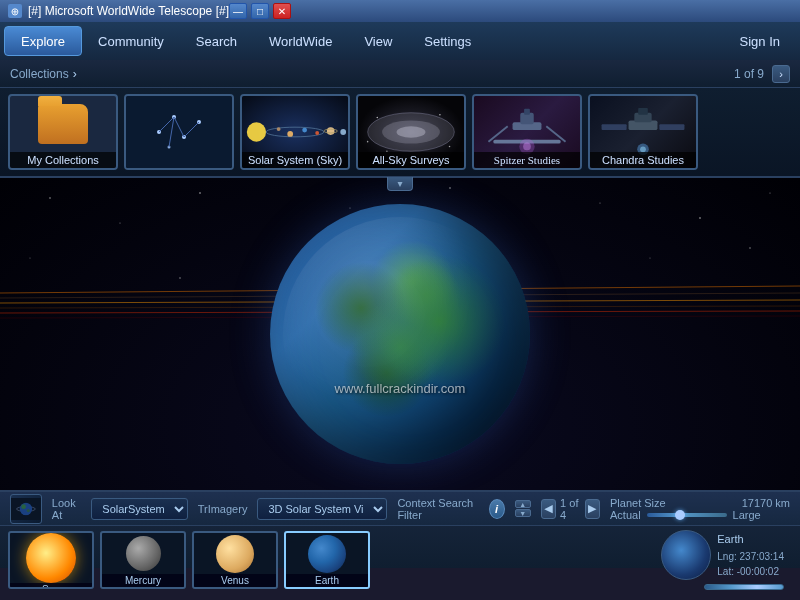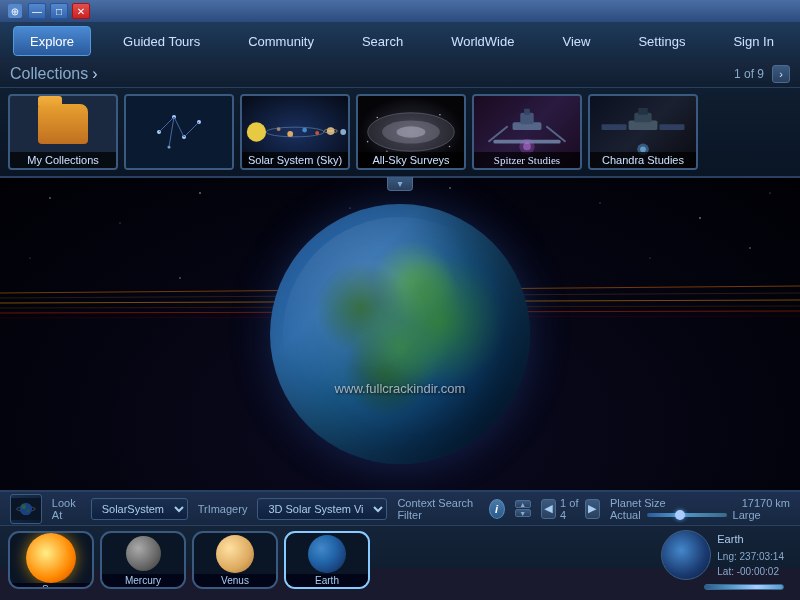--- a/index.html
+++ b/index.html
@@ -24,22 +24,22 @@
       display: flex; align-items: center; justify-content: center; cursor: pointer;
     }
     .title-btn.close { background: linear-gradient(to bottom, #e05050, #cc2222); border-color: #aa1111; }
 
     
     #menubar {
       background: linear-gradient(to bottom, #1e3a5a, #152840);
       height: 38px;
       display: flex;
       align-items: center;
-      padding: 0 13px;
-      gap: 16px;
+      padding: 0 4px;
+      gap: 0;
     }
     .menu-item {
       color: #cce0ff;
       font-size: 13px;
       padding: 5px 16px;
       border-radius: 4px;
       cursor: pointer;
       height: 30px;
       display: flex;
       align-items: center;
@@ -55,21 +55,21 @@
     #collections-bar {
       background: linear-gradient(to bottom, #1a2840, #0f1e30);
       height: 28px;
       display: flex;
       align-items: center;
       padding: 0 10px;
       border-bottom: 1px solid #2a4060;
     }
     #collections-label {
       color: #88aacc;
-      font-size: 16px;
+      font-size: 12px;
       display: flex;
       align-items: center;
       gap: 4px;
     }
     #collections-nav {
       margin-left: auto;
       display: flex;
       align-items: center;
       gap: 8px;
       color: #88aacc;
@@ -260,20 +260,21 @@
     }
     .control-select {
       background: linear-gradient(to bottom, #1a3050, #0f2040);
       border: 1px solid #3a5a80;
       color: #aaccee;
       font-size: 11px;
       padding: 2px 6px;
       border-radius: 3px;
       cursor: pointer;
       height: 22px;
+      text-align: right;
     }
     .info-btn {
       width: 20px; height: 20px;
       border-radius: 50%;
       background: linear-gradient(to bottom, #4a7aaa, #2a5a8a);
       border: 1px solid #5a8abb;
       color: #fff;
       font-size: 11px;
       display: flex; align-items: center; justify-content: center;
       cursor: pointer;
@@ -300,21 +301,21 @@
       display: flex;
       align-items: center;
       padding: 4px 8px;
       gap: 6px;
       flex: 1;
     }
     .bottom-thumb {
       width: 86px;
       height: 58px;
       border: 2px solid #3a5a80;
-      border-radius: 11px;
+      border-radius: 3px;
       background: #0a1525;
       cursor: pointer;
       display: flex;
       flex-direction: column;
       overflow: hidden;
       position: relative;
       flex-shrink: 0;
     }
     .bottom-thumb.active { border-color: #88ccff; }
     .bottom-thumb-img {
@@ -427,30 +428,30 @@
       background: linear-gradient(135deg, #1a3050, #0a1a30);
       display: flex; align-items: center; justify-content: center;
       overflow: hidden;
     }
   </style>
 </head>
 <body>
 
 <div id="titlebar">
   <div id="titlebar-icon">⊕</div>
+  <span id="titlebar-title-text">[#] Microsoft WorldWide Telescope [#]</span>
   <div id="titlebar-controls">
     <div class="title-btn">—</div>
     <div class="title-btn">□</div>
     <div class="title-btn close">✕</div>
   </div>
 </div>
 
 <div id="menubar">
   <div class="menu-item active">Explore</div>
-  <div class="menu-item">Guided Tours</div>
   <div class="menu-item">Community</div>
   <div class="menu-item">Search</div>
   <div class="menu-item">WorldWide</div>
   <div class="menu-item">View</div>
   <div class="menu-item">Settings</div>
   <div class="menu-item" style="margin-left:auto;">Sign In</div>
 </div>
 
 <div id="collections-bar">
   <div id="collections-label">

